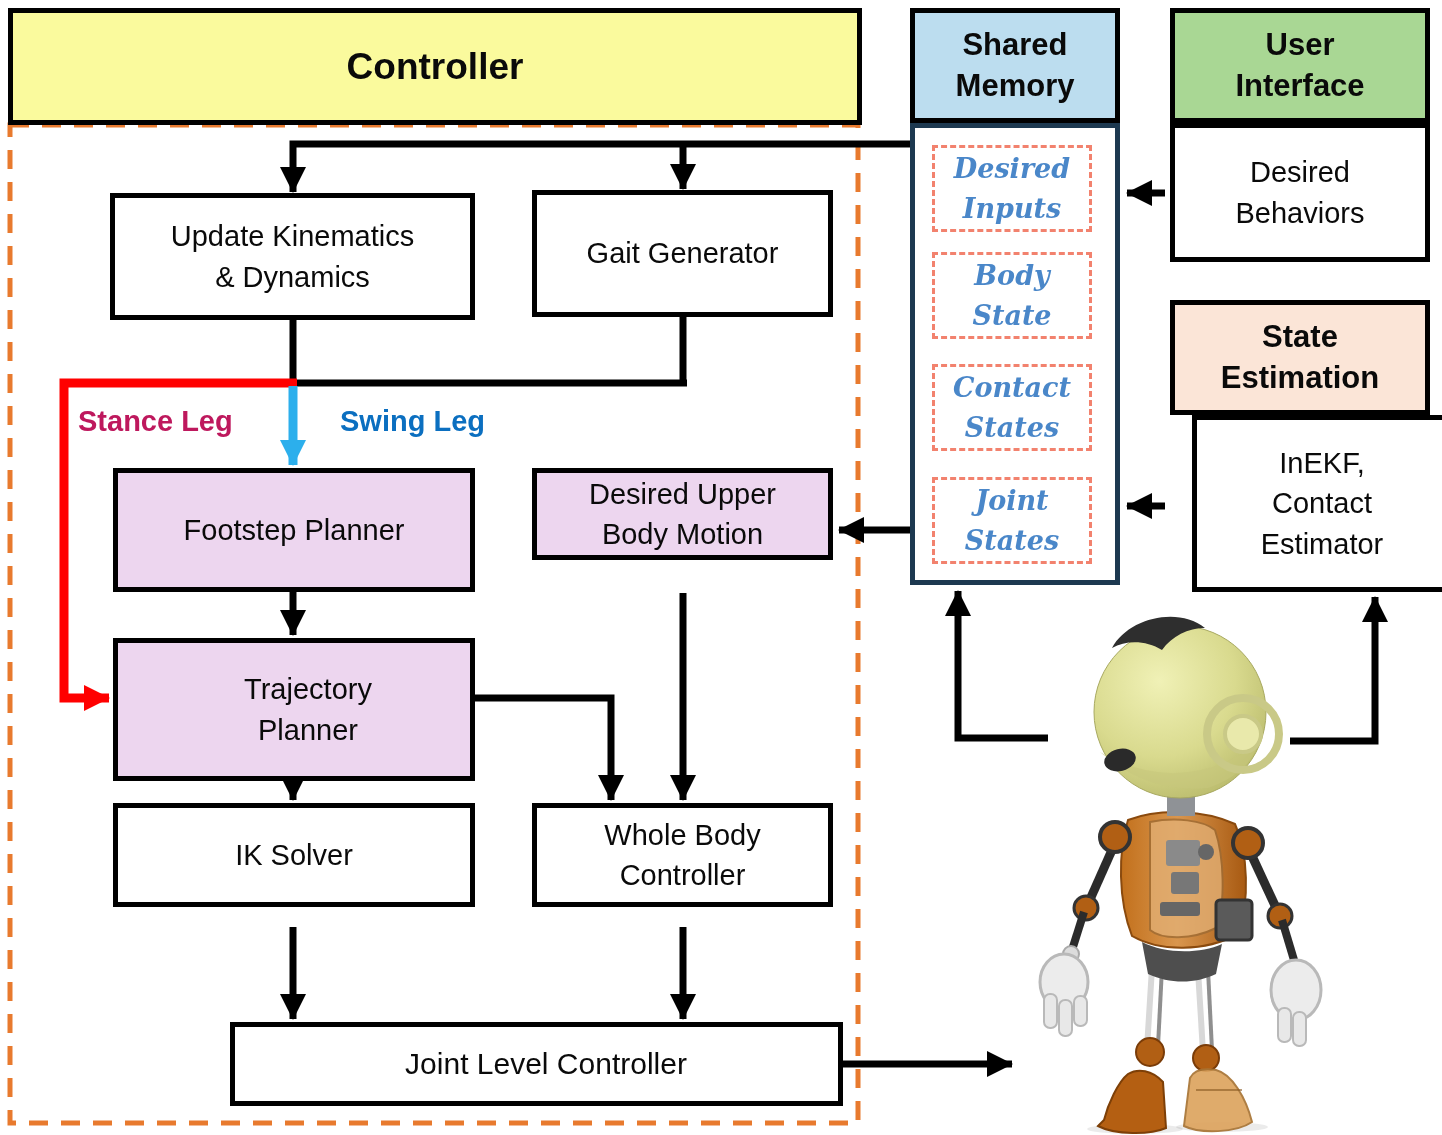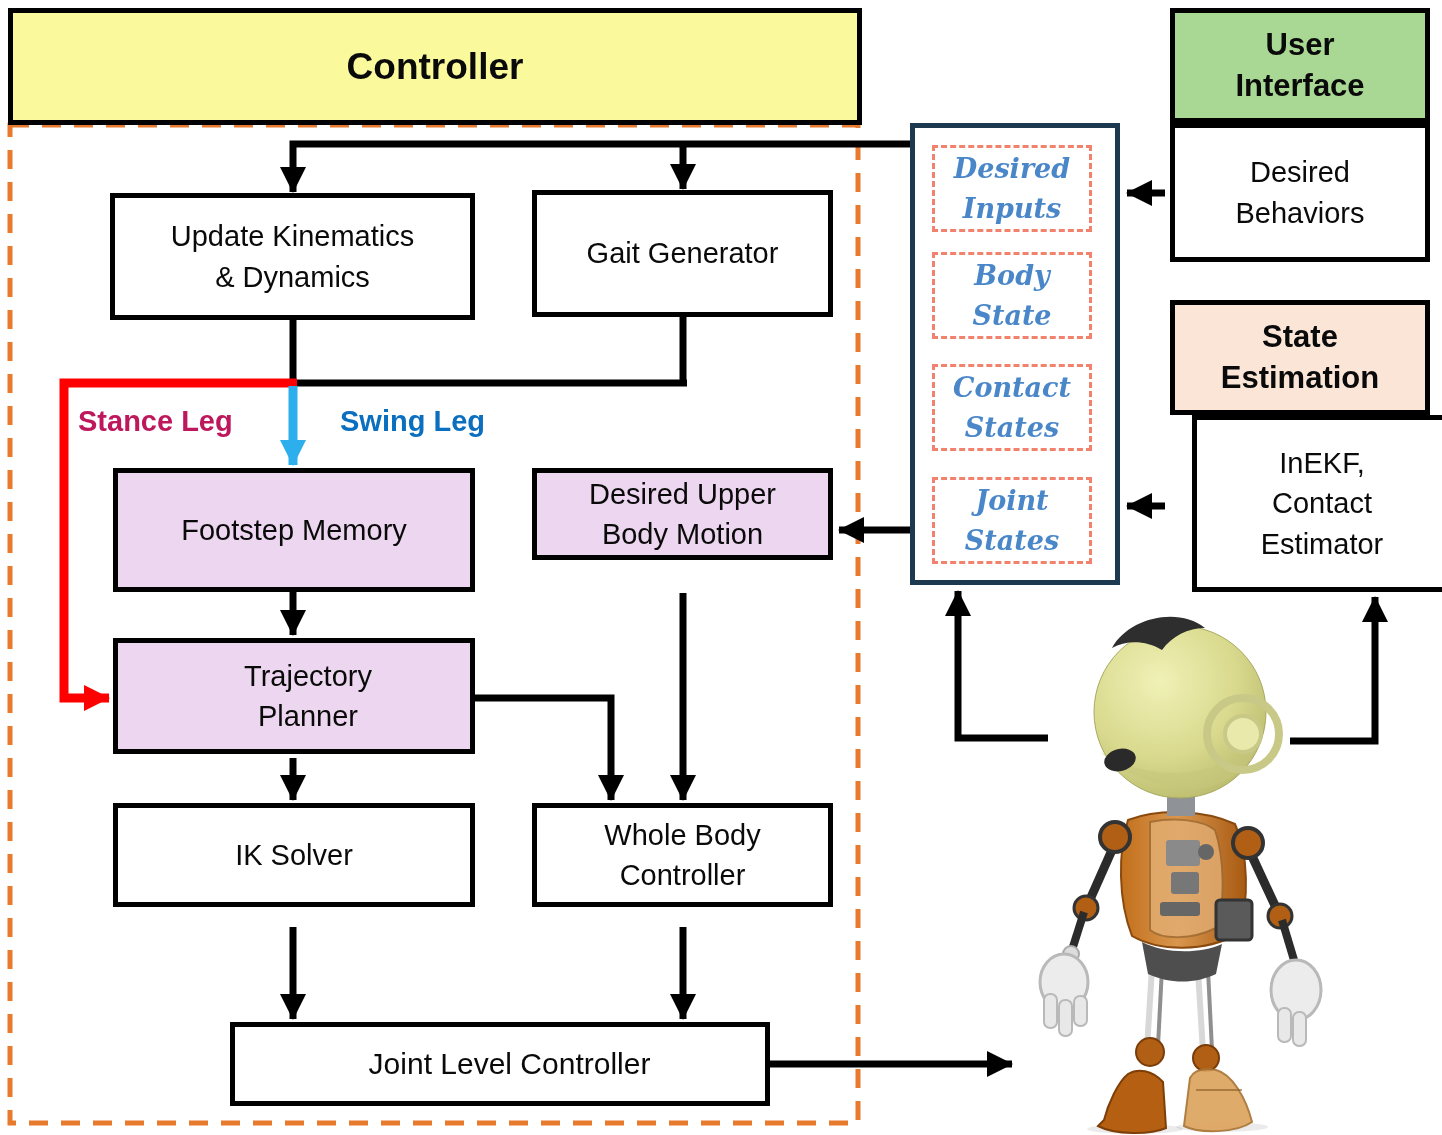--- a/index.html
+++ b/index.html
@@ -9,25 +9,25 @@
   .box{position:absolute;box-sizing:border-box;border:5px solid #000;background:#fff;
        display:flex;align-items:center;justify-content:center;text-align:center;
        white-space:pre-line;color:#0a0a0a;font-size:29px;line-height:1.38;z-index:2;}
   .hdr{font-weight:700;font-size:31px;line-height:1.3;}
 
   .b-controller{left:8px;top:8px;width:854px;height:117px;background:#FAFA9D;
                 font-size:37px;font-weight:700;}
   .b-uk  {left:110px;top:193px;width:365px;height:127px;}
   .b-gg  {left:532px;top:190px;width:301px;height:127px;text-align:center;}
   .b-fp  {left:113px;top:468px;width:362px;height:124px;background:#EDD6EF;}
-  .b-tp  {left:113px;top:638px;width:362px;height:116px;background:#EDD6EF;padding-left:28px;}
+  .b-tp  {left:113px;top:638px;width:362px;height:143px;background:#EDD6EF;padding-left:28px;}
   .b-dubm{left:532px;top:468px;width:301px;height:92px;background:#EDD6EF;}
   .b-ik  {left:113px;top:803px;width:362px;height:104px;}
   .b-wbc {left:532px;top:803px;width:301px;height:104px;}
-  .b-jlc {left:230px;top:1022px;width:540px;height:84px;font-size:30px;padding-left:19px;}
+  .b-jlc {left:230px;top:1022px;width:613px;height:84px;font-size:30px;padding-left:19px;}
 
   .b-smh{left:910px;top:8px;width:210px;height:115px;background:#BCDDEF;}
   .b-smb{left:910px;top:123px;width:210px;height:462px;border-color:#1D3950;}
   .smi{position:absolute;box-sizing:border-box;left:17px;width:160px;height:87px;
        border:3px dashed #F2826E;color:#4A87C9;
        font-family:"DejaVu Serif",serif;font-weight:700;font-style:italic;
        font-size:27px;line-height:1.45;display:flex;align-items:center;justify-content:center;
        text-align:center;white-space:pre-line;}
   .smi-1{top:17px}.smi-2{top:124px}.smi-3{top:236px}.smi-4{top:349px}
 
@@ -89,30 +89,32 @@
 
   <div class="box b-controller">Controller</div>
 
   <div class="box b-uk">Update Kinematics
 &amp; Dynamics</div>
   <div class="box b-gg">Gait Generator</div>
 
   <div class="lbl lbl-stance">Stance Leg</div>
   <div class="lbl lbl-swing">Swing Leg</div>
 
-  <div class="box b-fp">Footstep Memory</div>
+  <div class="box b-fp">Footstep Planner</div>
   <div class="box b-tp">Trajectory
 Planner</div>
   <div class="box b-dubm">Desired Upper
 Body Motion</div>
   <div class="box b-ik">IK Solver</div>
   <div class="box b-wbc">Whole Body
 Controller</div>
   <div class="box b-jlc">Joint Level Controller</div>
 
+  <div class="box hdr b-smh">Shared
+Memory</div>
   <div class="box b-smb">
     <div class="smi smi-1">Desired
 Inputs</div>
     <div class="smi smi-2">Body
 State</div>
     <div class="smi smi-3">Contact
 States</div>
     <div class="smi smi-4">Joint
 States</div>
   </div>

